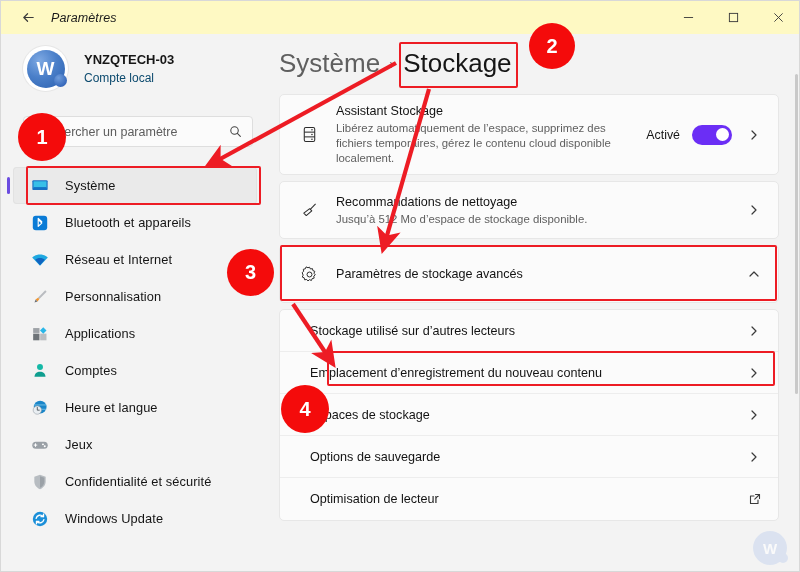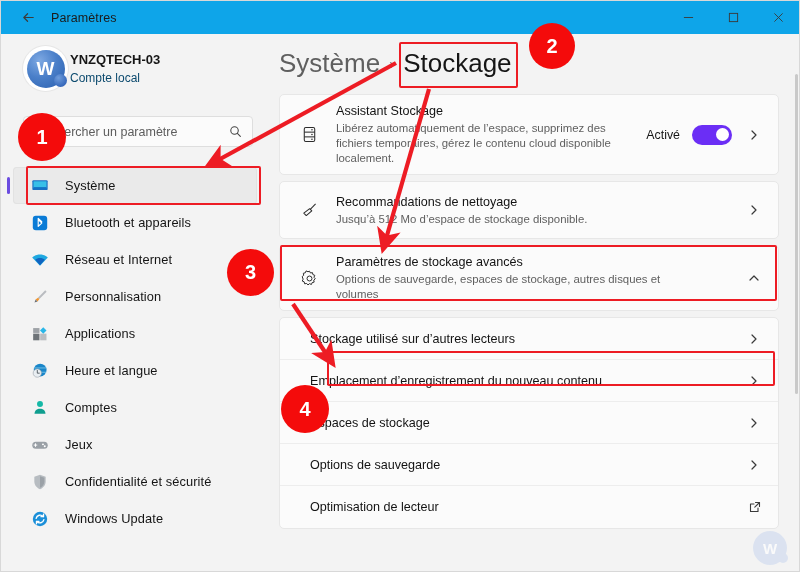--- a/index.html
+++ b/index.html
@@ -13,22 +13,22 @@
     position: relative;
     width: 800px; height: 572px;
     background: #f3f3f3;
     border: 1px solid #d8d8d8;
     overflow: hidden;
   }
 
   
   .titlebar {
     position: absolute; left: 0; top: 0; width: 800px; height: 33px;
-    background: #0ea5e9;
-    display: flex; align-items: center;
+    background: #fef9c3;
+    display: flex; align-items: center; font-style: italic;
   }
   .back-btn {
     width: 34px; height: 30px; margin-left: 10px;
     display: flex; align-items: center; justify-content: center;
     color: #3b3b3b; border-radius: 4px;
   }
   .back-btn svg { width: 15px; height: 15px; }
   .titlebar-title {
     margin-left: 6px; font-size: 12.5px; color: #1b1b1b; letter-spacing: .1px;
   }
@@ -61,21 +61,21 @@
     background: radial-gradient(circle at 33% 28%, #7ea9e3 0%, #4a7fc9 45%, #2a5fae 100%);
     display: flex; align-items: center; justify-content: center;
     color: #fff; font-size: 19px; font-weight: bold;
     position: relative;
   }
   .avatar-inner::after {
     content: ""; position: absolute; right: -2px; bottom: 1px;
     width: 13px; height: 13px; border-radius: 50%;
     background: radial-gradient(circle at 35% 30%, #6f9ddc 0%, #3769bb 70%, #27539c 100%);
   }
-  .account-text { margin-left: 2px; }
+  .account-text { margin-left: 16px; }
   .account-name { font-size: 13px; font-weight: bold; color: #161616; line-height: 16px; }
   .account-sub { font-size: 12px; color: #0c4a6e; margin-top: 3px; }
 
   .searchbox {
     position: absolute; left: 22px; top: 82px; width: 230px; height: 31px;
     background: #fbfbfb; border: 1px solid #dedede; border-radius: 4px;
     display: flex; align-items: center;
   }
   .searchbox .ph {
     flex: 1; font-size: 12.5px; color: #5d5d5d; padding-left: 11px;
@@ -301,37 +301,37 @@
             <rect x="2.4" y="3.4" width="7" height="5.4" fill="#9ea2a7"></rect>
             <path d="M13.6 2.6l3.6 3.6-3.6 3.6-3.6-3.6z" fill="#29b6e8"></path>
           </svg>
         </span>
         <span class="navlabel">Applications</span>
       </div>
 
       <div class="navitem">
         <span class="navicon">
           <svg viewBox="0 0 20 20">
+            <circle cx="10" cy="5.6" r="3.3" fill="#14b8a6"></circle>
+            <path d="M3.9 16.4c0-3.4 2.7-5.6 6.1-5.6s6.1 2.2 6.1 5.6z" fill="#0f9e8f"></path>
+          </svg>
+        </span>
+        <span class="navlabel">Comptes</span>
+      </div>
+
+      <div class="navitem">
+        <span class="navicon">
+          <svg viewBox="0 0 20 20">
             <circle cx="10.2" cy="9" r="7.1" fill="#1a86c9"></circle>
             <path d="M3.3 6.6h13.8M3.3 11.4h13.8" stroke="#8fd3f0" stroke-width=".8" fill="none"></path>
             <circle cx="7" cy="12.3" r="4.6" fill="#e9eef2" stroke="#9aa3ab" stroke-width=".7"></circle>
             <path d="M7 9.4v3h2.2" stroke="#4a5258" stroke-width="1" fill="none" stroke-linecap="round"></path>
           </svg>
         </span>
         <span class="navlabel">Heure et langue</span>
-      </div>
-
-      <div class="navitem">
-        <span class="navicon">
-          <svg viewBox="0 0 20 20">
-            <circle cx="10" cy="5.6" r="3.3" fill="#14b8a6"></circle>
-            <path d="M3.9 16.4c0-3.4 2.7-5.6 6.1-5.6s6.1 2.2 6.1 5.6z" fill="#0f9e8f"></path>
-          </svg>
-        </span>
-        <span class="navlabel">Comptes</span>
       </div>
 
       <div class="navitem">
         <span class="navicon">
           <svg viewBox="0 0 20 20">
             <rect x="1.4" y="6.4" width="17.2" height="7.8" rx="3.9" fill="#9aa0a6"></rect>
             <path d="M5 8.6v3M3.5 10.1h3" stroke="#fff" stroke-width="1.1" stroke-linecap="round"></path>
             <circle cx="13.3" cy="9.3" r="1.1" fill="#fff"></circle>
             <circle cx="15.3" cy="11.3" r="1.1" fill="#fff"></circle>
           </svg>
@@ -429,21 +429,20 @@
       <div class="card">
         <div class="row mid">
           <span class="row-icon">
             <svg viewBox="0 0 20 20" fill="none" stroke="currentColor" stroke-width="1.05">
               <circle cx="10" cy="10" r="2.6"></circle>
               <path d="M10 2.3l1 1.9 2.1-.4.5 2.1 2 .8-.9 2 1.4 1.6-1.6 1.4.4 2.1-2.1.5-.8 2-2-.9-1.6 1.4-1.4-1.6-2.1.4-.5-2.1-2-.8.9-2L2.3 8l1.6-1.4-.4-2.1 2.1-.5.8-2 2 .9z" stroke-linejoin="round"></path>
             </svg>
           </span>
           <div class="row-text">
             <div class="row-title">Paramètres de stockage avancés</div>
-            <div class="row-sub" style="max-width:360px">Options de sauvegarde, espaces de stockage, autres disques et volumes</div>
           </div>
           <div class="row-right">
             <span class="chev">
               <svg viewBox="0 0 12 12" fill="none" stroke="currentColor" stroke-width="1.2">
                 <path d="M2 8l4-4 4 4" stroke-linecap="round" stroke-linejoin="round"></path>
               </svg>
             </span>
           </div>
         </div>
       </div>

